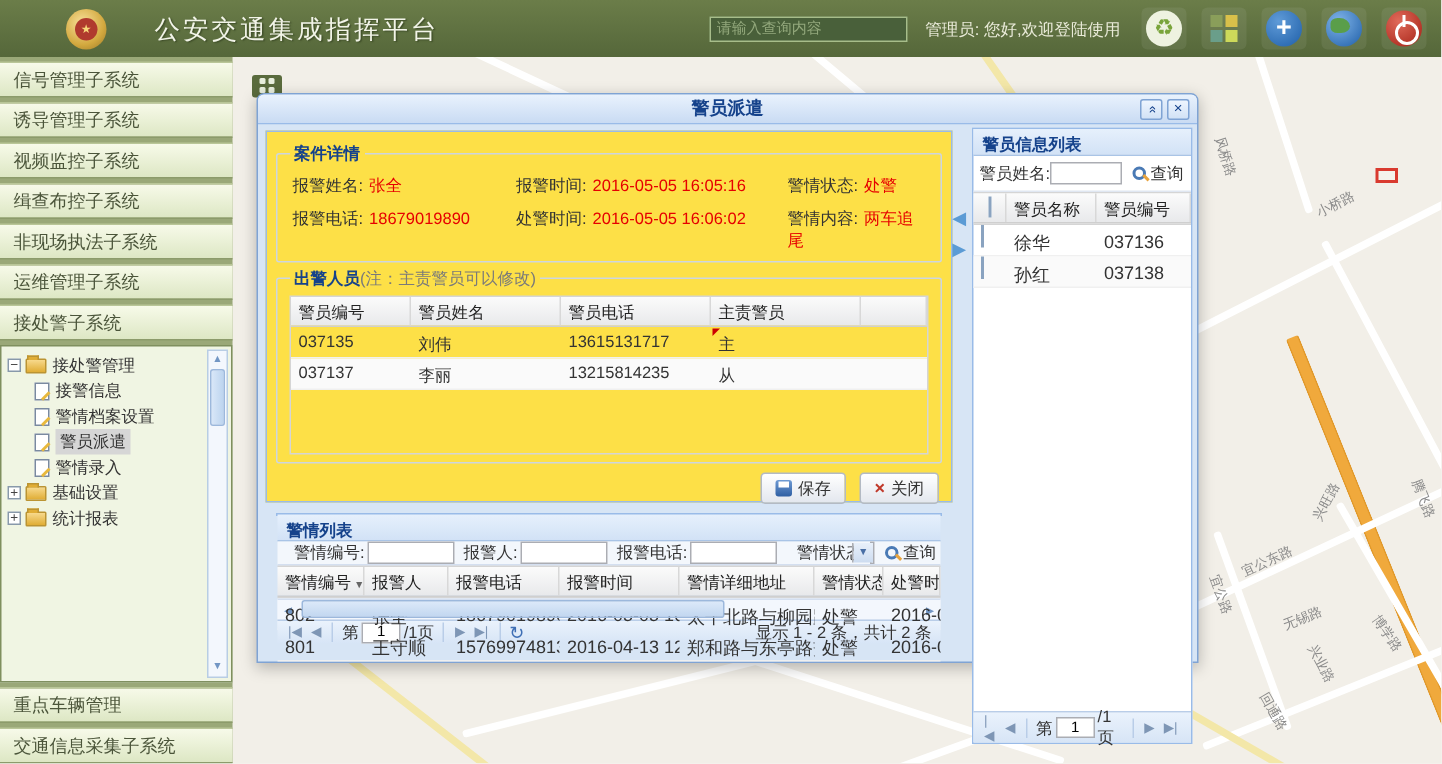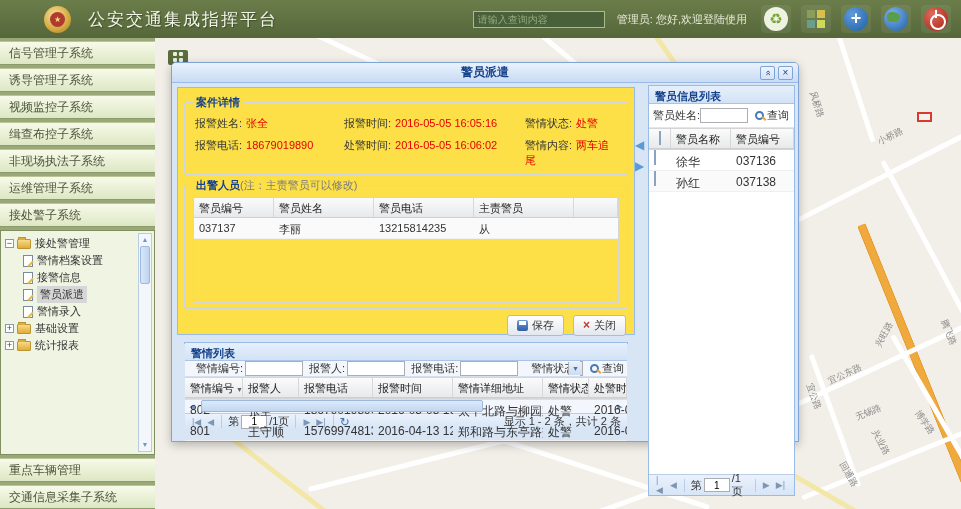--- a/index.html
+++ b/index.html
@@ -8,21 +8,21 @@
   .screen { position:relative; width:961px; height:509px; background:#e8e4d8; overflow:hidden; }
 
   
   .header { position:absolute; left:0; top:0; width:961px; height:38px;
     background:linear-gradient(#6b7d49,#55673a); display:flex; align-items:center; z-index:30; }
   .logo { width:27px; height:27px; margin-left:44px; border-radius:50%;
     background:radial-gradient(circle at 40% 35%, #f8e09a, #d3a93f 60%, #9a7726);
     display:flex; align-items:center; justify-content:center; flex:0 0 auto; }
   .logo-inner { width:15px; height:15px; border-radius:50%; background:#b03a2e; color:#f6d77a;
     font-size:8px; line-height:15px; text-align:center; }
-  .header-title { color:#f2f4e8; font-size:17px; letter-spacing:2px; margin-left:17px; text-shadow:1px 1px 1px #3e4d28; }
+  .header-title { color:#f2f4e8; font-size:17px; letter-spacing:2px; margin-left:32px; text-shadow:1px 1px 1px #3e4d28; }
   .header-spacer { flex:1; }
   .header-search { width:132px; height:17px; background:#49603a; border:1px solid #a7bd8a;
     color:#c9d8b4; font-size:10px; padding:0 4px; outline:none; }
   .header-search::placeholder { color:#93a87c; }
   .header-welcome { color:#e9ead8; font-size:11px; margin:0 14px 0 12px; white-space:nowrap; }
   .hbtn { width:30px; height:28px; border-radius:4px; background:rgba(255,255,255,0.07);
     display:flex; align-items:center; justify-content:center; margin-right:10px; cursor:pointer; }
   .icon-recycle { width:24px; height:24px; border-radius:50%; background:#eef2e0; color:#79a43a;
     font-size:15px; line-height:24px; text-align:center; }
   .icon-grid { width:18px; height:18px; display:grid; grid-template-columns:8px 8px; grid-template-rows:8px 8px; gap:2px; }
@@ -201,25 +201,25 @@
     <div class="acc-item">接处警子系统</div>
 
     <div class="tree-panel">
       <div class="tree-row">
         <span class="expander">−</span>
         <span class="folder"></span>
         <span class="tree-label">接处警管理</span>
       </div>
       <div class="tree-row child">
         <span class="doc"></span>
-        <span class="tree-label">警情档案设置</span>
+        <span class="tree-label">接警信息</span>
       </div>
       <div class="tree-row child">
         <span class="doc"></span>
-        <span class="tree-label">接警信息</span>
+        <span class="tree-label">警情档案设置</span>
       </div>
       <div class="tree-row child selected">
         <span class="doc"></span>
         <span class="tree-label">警员派遣</span>
       </div>
       <div class="tree-row child">
         <span class="doc"></span>
         <span class="tree-label">警情录入</span>
       </div>
       <div class="tree-row">
@@ -310,20 +310,27 @@
         <legend><span>出警人员</span><span class="note">(注：主责警员可以修改)</span></legend>
         <div class="grid dispatch-grid">
           <div class="grid-head">
             <div class="gh-cell c1">警员编号</div>
             <div class="gh-cell c2">警员姓名</div>
             <div class="gh-cell c3">警员电话</div>
             <div class="gh-cell c4">主责警员</div>
             <div class="gh-cell c5"></div>
           </div>
           <div class="dispatch-body">
+            <div class="grid-row">
+              <div class="g-cell c1">037135</div>
+              <div class="g-cell c2">刘伟</div>
+              <div class="g-cell c3">13615131717</div>
+              <div class="g-cell c4 dirty">主</div>
+              <div class="g-cell c5"></div>
+            </div>
             <div class="grid-row alt">
               <div class="g-cell c1">037137</div>
               <div class="g-cell c2">李丽</div>
               <div class="g-cell c3">13215814235</div>
               <div class="g-cell c4">从</div>
               <div class="g-cell c5"></div>
             </div>
           </div>
         </div>
       </fieldset>

